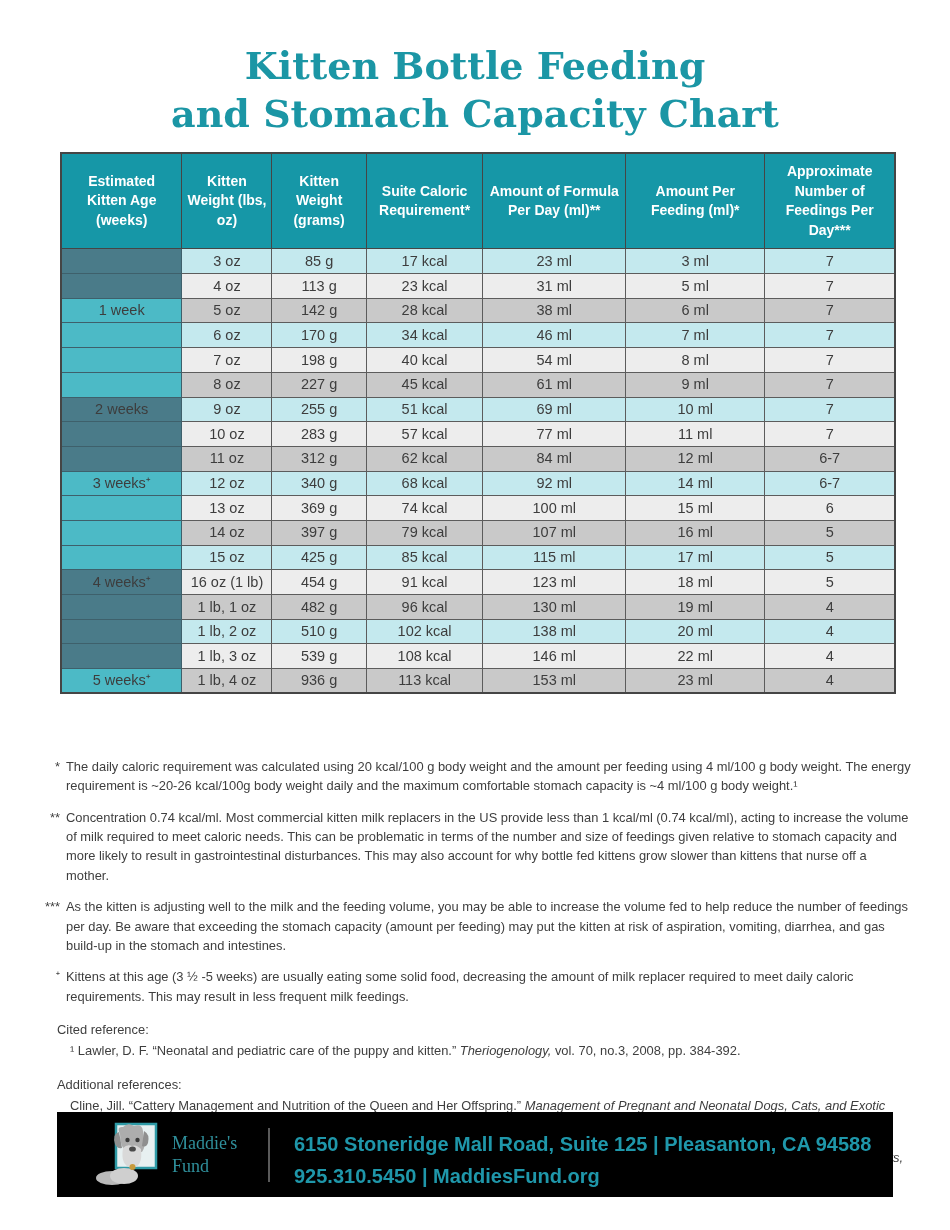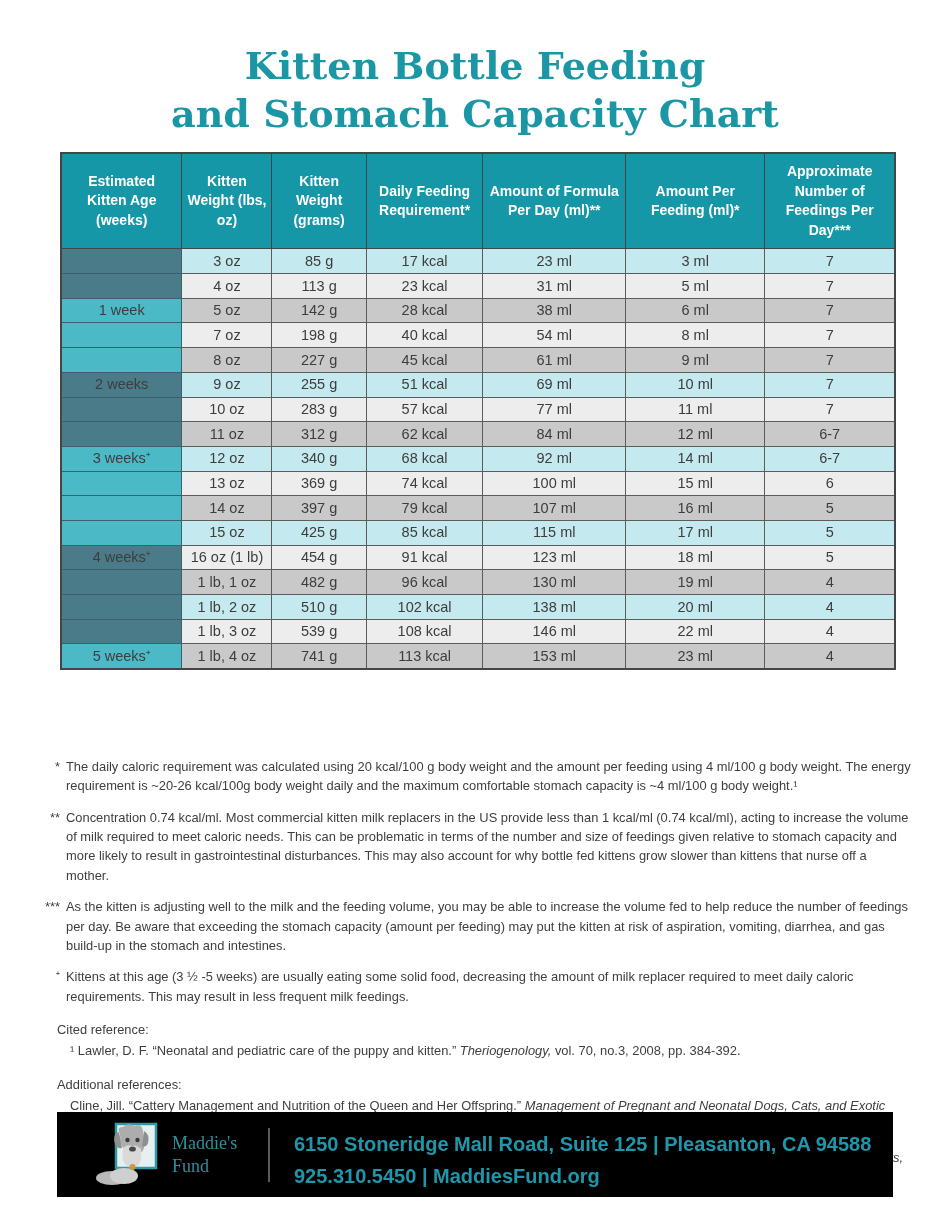--- a/index.html
+++ b/index.html
@@ -78,21 +78,21 @@
       <col style="width:14.0%">
         <col style="width:17.1%">
         <col style="width:16.7%">
       <col style="width:15.6%">
     </colgroup>
     <thead>
       <tr>
         <th>Estimated Kitten Age (weeks)</th>
         <th>Kitten Weight (lbs, oz)</th>
         <th>Kitten Weight (grams)</th>
-        <th>Daily Feeding Requirement*</th>
+        <th>Suite Caloric Requirement*</th>
         <th>Amount of Formula Per Day (ml)**</th>
         <th>Amount Per Feeding (ml)*</th>
         <th>Approximate Number of Feedings Per Day***</th>
       </tr>
     </thead>
     <tbody>
         <tr>
           <td class="age-cell dark"></td>
           <td class="data-cell cyan">3 oz</td>
           <td class="data-cell cyan">85 g</td>
@@ -114,20 +114,29 @@
           <td class="age-cell bright">1 week</td>
           <td class="data-cell gray">5 oz</td>
           <td class="data-cell gray">142 g</td>
           <td class="data-cell gray">28 kcal</td>
           <td class="data-cell gray">38 ml</td>
           <td class="data-cell gray">6 ml</td>
           <td class="data-cell gray">7</td>
         </tr>
         <tr>
           <td class="age-cell bright"></td>
+          <td class="data-cell cyan">6 oz</td>
+          <td class="data-cell cyan">170 g</td>
+          <td class="data-cell cyan">34 kcal</td>
+          <td class="data-cell cyan">46 ml</td>
+          <td class="data-cell cyan">7 ml</td>
+          <td class="data-cell cyan">7</td>
+        </tr>
+        <tr>
+          <td class="age-cell bright"></td>
           <td class="data-cell light">7 oz</td>
           <td class="data-cell light">198 g</td>
           <td class="data-cell light">40 kcal</td>
           <td class="data-cell light">54 ml</td>
           <td class="data-cell light">8 ml</td>
           <td class="data-cell light">7</td>
         </tr>
         <tr>
           <td class="age-cell bright"></td>
           <td class="data-cell gray">8 oz</td>
@@ -232,21 +241,21 @@
           <td class="data-cell light">1 lb, 3 oz</td>
           <td class="data-cell light">539 g</td>
           <td class="data-cell light">108 kcal</td>
           <td class="data-cell light">146 ml</td>
           <td class="data-cell light">22 ml</td>
           <td class="data-cell light">4</td>
         </tr>
         <tr>
           <td class="age-cell bright">5 weeks⁺</td>
           <td class="data-cell gray">1 lb, 4 oz</td>
-          <td class="data-cell gray">741 g</td>
+          <td class="data-cell gray">936 g</td>
           <td class="data-cell gray">113 kcal</td>
           <td class="data-cell gray">153 ml</td>
           <td class="data-cell gray">23 ml</td>
           <td class="data-cell gray">4</td>
         </tr>
       </tbody>
   </table>
 
   <div class="notes">
     <div class="fn">

